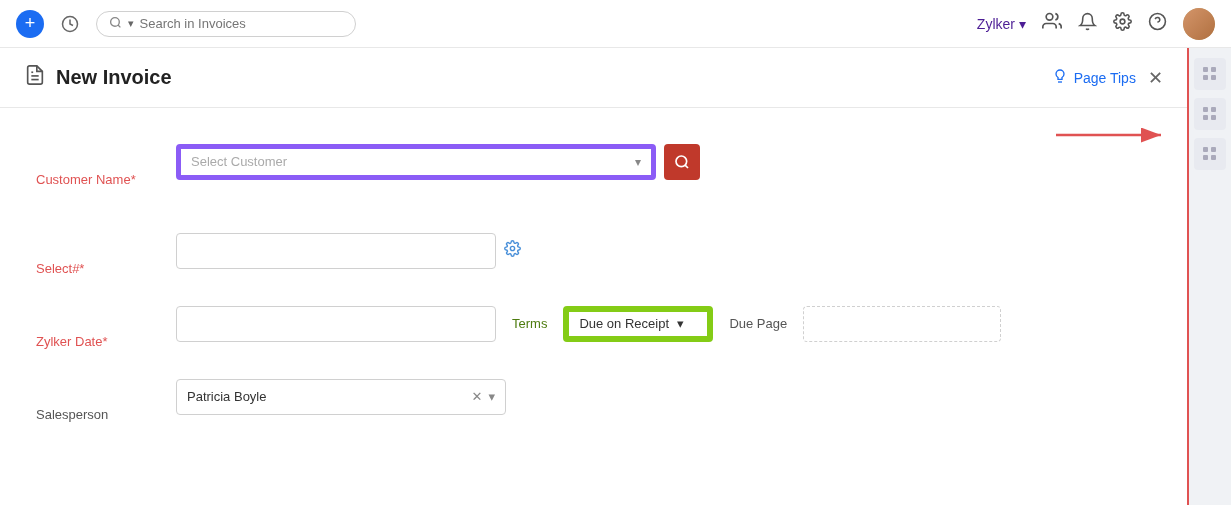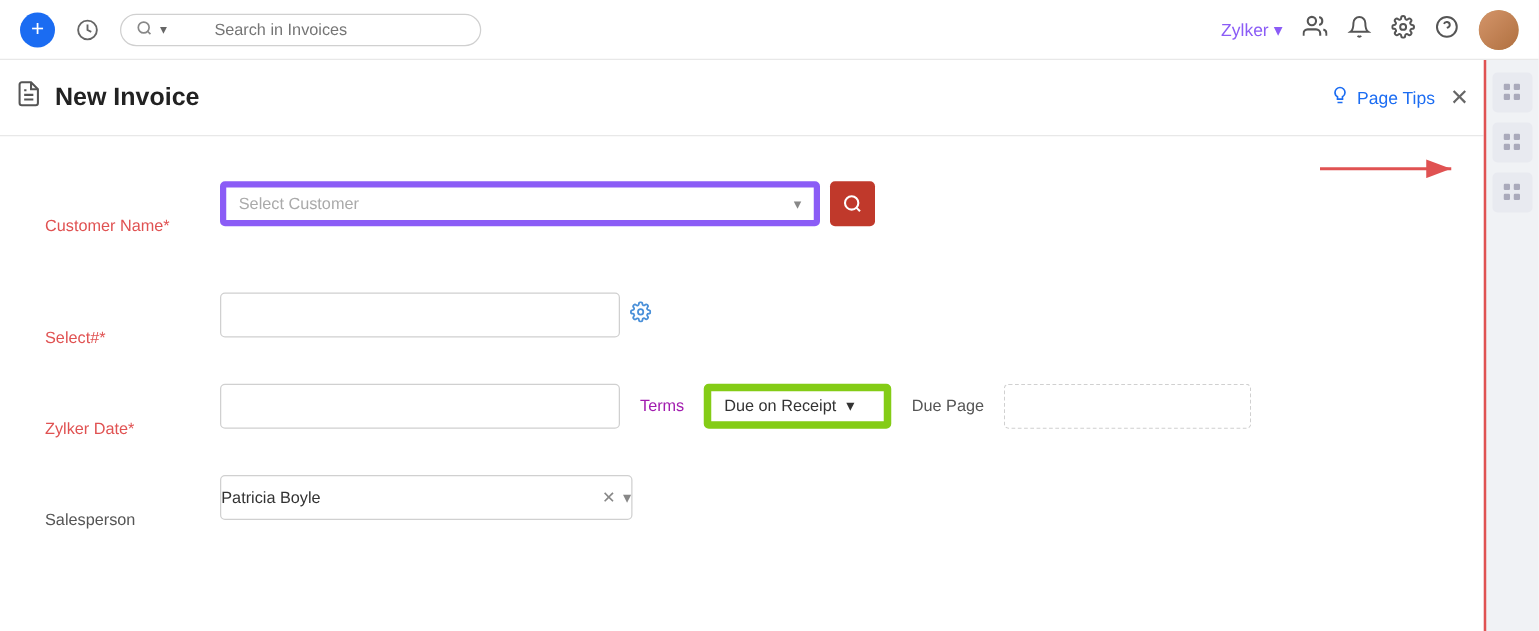--- a/index.html
+++ b/index.html
@@ -32,27 +32,27 @@
     .nav-search {
       display: flex;
       align-items: center;
       border: 1px solid #d0d0d0;
       border-radius: 20px;
       padding: 4px 12px;
       gap: 6px;
       flex: 0 0 260px;
     }
     .nav-search input {
-      border: none; outline: none; font-size: 13px; color: #c2410c; background: transparent; width: 200px; margin-left: 32px;
+      border: none; outline: none; font-size: 13px; color: #c2410c; background: transparent; width: 200px;
     }
     .nav-search-icon { color: #666; font-size: 13px; }
     .nav-search-filter { color: #666; font-size: 11px; cursor: pointer; }
     .nav-spacer { flex: 1; }
     .nav-right { display: flex; align-items: center; gap: 16px; }
-    .nav-org { display: flex; align-items: center; gap: 4px; font-size: 14px; color: #8b5cf6; cursor: pointer; }
+    .nav-org { display: flex; align-items: center; gap: 4px; font-size: 14px; color: #4c1d95; cursor: pointer; }
     .nav-icon-btn { font-size: 18px; color: #555; cursor: pointer; background: none; border: none; }
     .nav-avatar {
       width: 32px; height: 32px; border-radius: 50%; overflow: hidden;
       background: #c9a87c; display: flex; align-items: center; justify-content: center;
       font-size: 12px; color: #fff;
     }
     .avatar-img {
       width: 32px; height: 32px; border-radius: 50%;
       background: linear-gradient(135deg, #d4956a, #b07040);
     }
@@ -70,21 +70,21 @@
       background: #fff;
       padding: 0;
       overflow: auto;
     }
 
     
     .page-header {
       display: flex;
       align-items: center;
       justify-content: space-between;
-      padding: 16px 12px;
+      padding: 16px 24px;
       border-bottom: 1px solid #e8e8e8;
       background: #fff;
     }
     .page-title-row {
       display: flex; align-items: center; gap: 10px;
     }
     .invoice-icon { font-size: 20px; color: #555; }
     .page-title { font-size: 20px; font-weight: 600; color: #222; }
 
     .page-header-right { display: flex; align-items: center; gap: 12px; }
@@ -144,21 +144,21 @@
       height: 36px;
       padding: 0 10px;
       font-size: 13px;
       color: #333;
       outline: none;
       background: #fff;
     }
 
     
     .settings-icon-btn { font-size: 17px; color: #4a90d9; cursor: pointer; background: none; border: none; }
-    .terms-label2 { font-size: 13px; color: #a21caf; }
+    .terms-label2 { font-size: 13px; color: #4d7c0f; }
     .terms-select {
       display: flex; align-items: center;
       border: 6px solid #84cc16;
       border-radius: 4px;
       background: #fff;
       height: 36px;
       padding: 0 10px;
       gap: 8px;
       cursor: pointer;
       font-size: 13px;
@@ -177,21 +177,21 @@
     .due-date-label { font-size: 13px; color: #555; }
 
     
     .salesperson-select {
       display: flex; align-items: center;
       border: 1px solid #d0d0d0;
       border-radius: 4px;
       background: #fff;
       width: 330px;
       height: 36px;
-      padding: 0 0;
+      padding: 0 10px;
       justify-content: space-between;
       cursor: pointer;
       font-size: 13px;
     }
     .salesperson-controls { display: flex; align-items: center; gap: 6px; }
 
     
     .right-panel {
       width: 44px;
       background: #f0f2f5;

